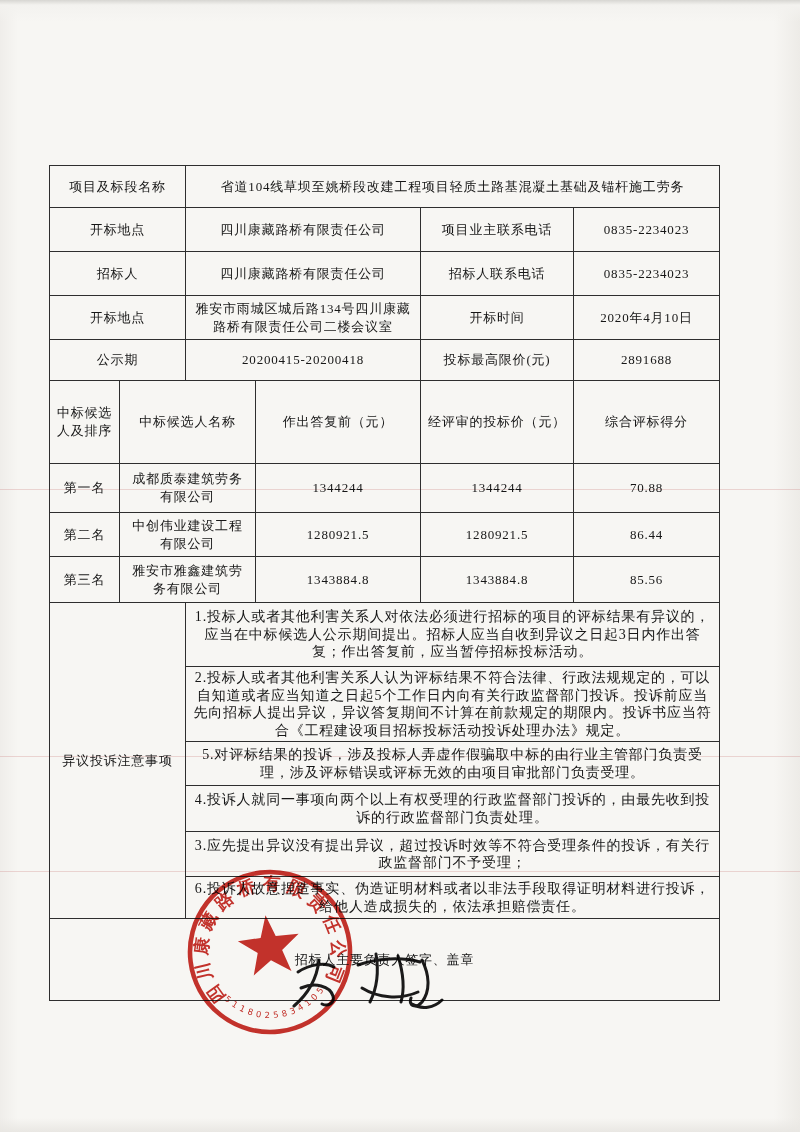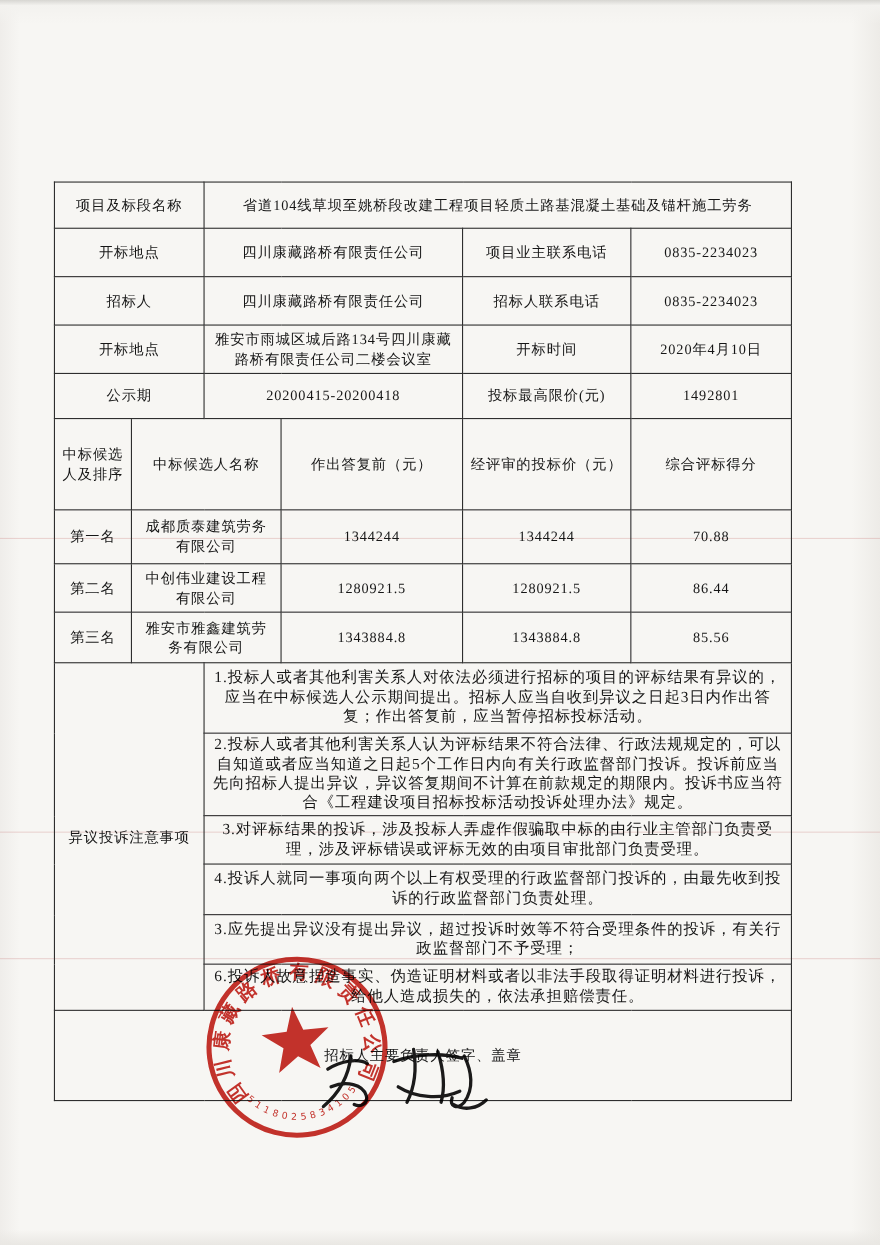--- a/index.html
+++ b/index.html
@@ -106,21 +106,21 @@
       <td colspan="2" class="lbl">开标地点</td>
       <td colspan="2">雅安市雨城区城后路134号四川康藏路桥有限责任公司二楼会议室</td>
       <td class="lbl">开标时间</td>
       <td>2020年4月10日</td>
     </tr>
 
     <tr class="h41">
       <td colspan="2" class="lbl">公示期</td>
       <td colspan="2">20200415-20200418</td>
       <td class="lbl">投标最高限价(元)</td>
-      <td>1492801</td>
+      <td>2891688</td>
     </tr>
 
     <tr class="h83">
       <td class="lbl">中标候选人及排序</td>
       <td colspan="2" class="lbl">中标候选人名称</td>
       <td class="lbl">作出答复前（元）</td>
       <td class="lbl">经评审的投标价（元）</td>
       <td class="lbl">综合评标得分</td>
     </tr>
 
@@ -149,21 +149,21 @@
     </tr>
 
     <tr class="n64">
       <td colspan="2" rowspan="6" class="lbl">异议投诉注意事项</td>
       <td colspan="4" class="note">1.投标人或者其他利害关系人对依法必须进行招标的项目的评标结果有异议的，应当在中标候选人公示期间提出。招标人应当自收到异议之日起3日内作出答复；作出答复前，应当暂停招标投标活动。</td>
     </tr>
     <tr class="n72">
       <td colspan="4" class="note">2.投标人或者其他利害关系人认为评标结果不符合法律、行政法规规定的，可以自知道或者应当知道之日起5个工作日内向有关行政监督部门投诉。投诉前应当先向招标人提出异议，异议答复期间不计算在前款规定的期限内。投诉书应当符合《工程建设项目招标投标活动投诉处理办法》规定。</td>
     </tr>
     <tr class="n44">
-      <td colspan="4" class="note">3.对评标结果的投诉，涉及投标人弄虚作假骗取中标的由行业主管部门负责受理，涉及评标错误或评标无效的由项目审批部门负责受理。</td>
+      <td colspan="4" class="note">5.对评标结果的投诉，涉及投标人弄虚作假骗取中标的由行业主管部门负责受理，涉及评标错误或评标无效的由项目审批部门负责受理。</td>
     </tr>
     <tr class="n46">
       <td colspan="4" class="note">4.投诉人就同一事项向两个以上有权受理的行政监督部门投诉的，由最先收到投诉的行政监督部门负责处理。</td>
     </tr>
     <tr class="n45">
       <td colspan="4" class="note">3.应先提出异议没有提出异议，超过投诉时效等不符合受理条件的投诉，有关行政监督部门不予受理；</td>
     </tr>
     <tr class="n59">
       <td colspan="4" class="note">6.投诉人故意捏造事实、伪造证明材料或者以非法手段取得证明材料进行投诉，给他人造成损失的，依法承担赔偿责任。</td>
     </tr>

